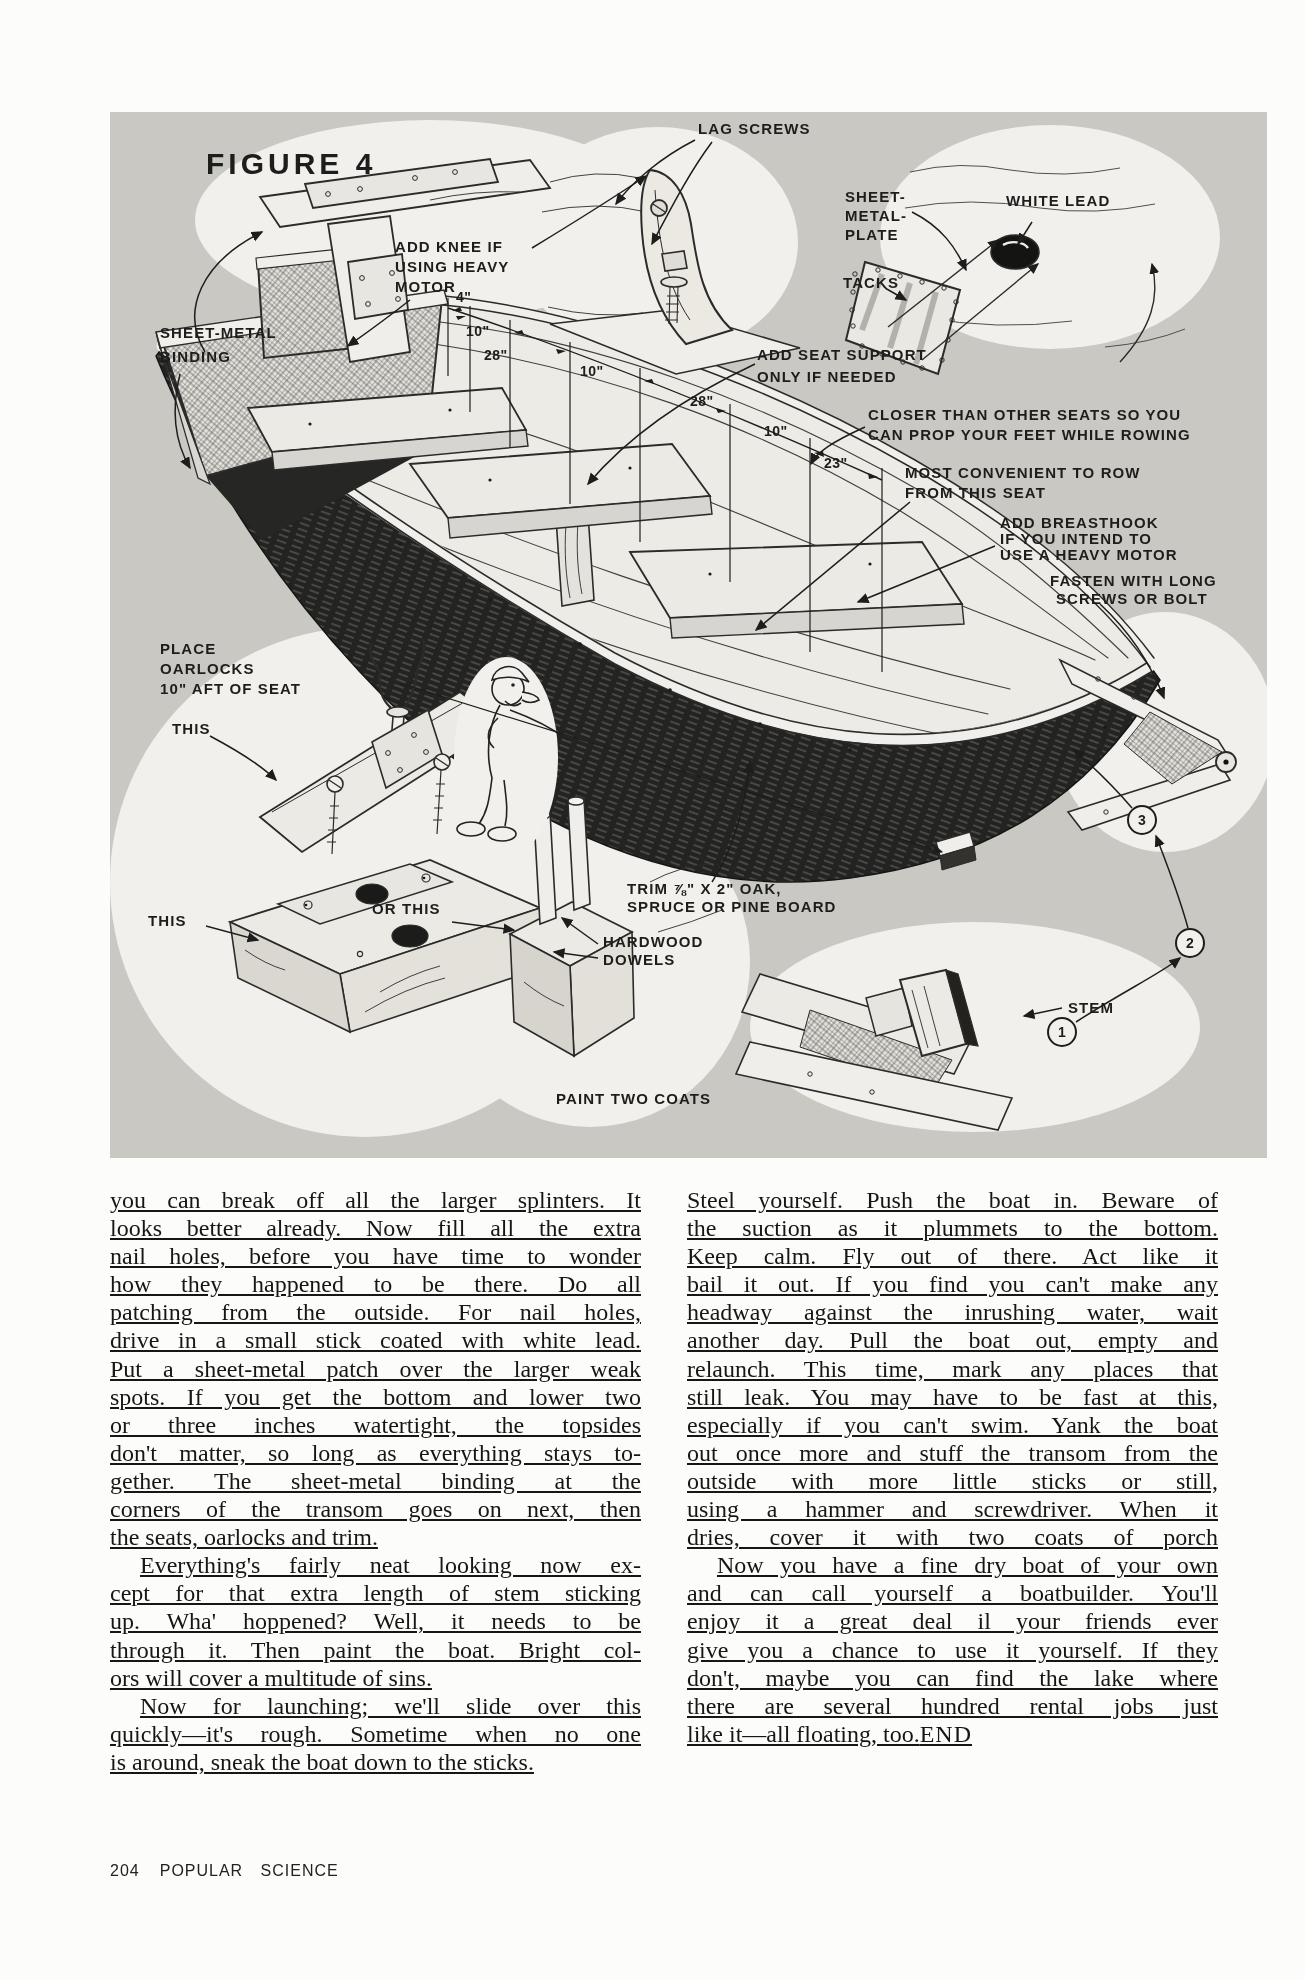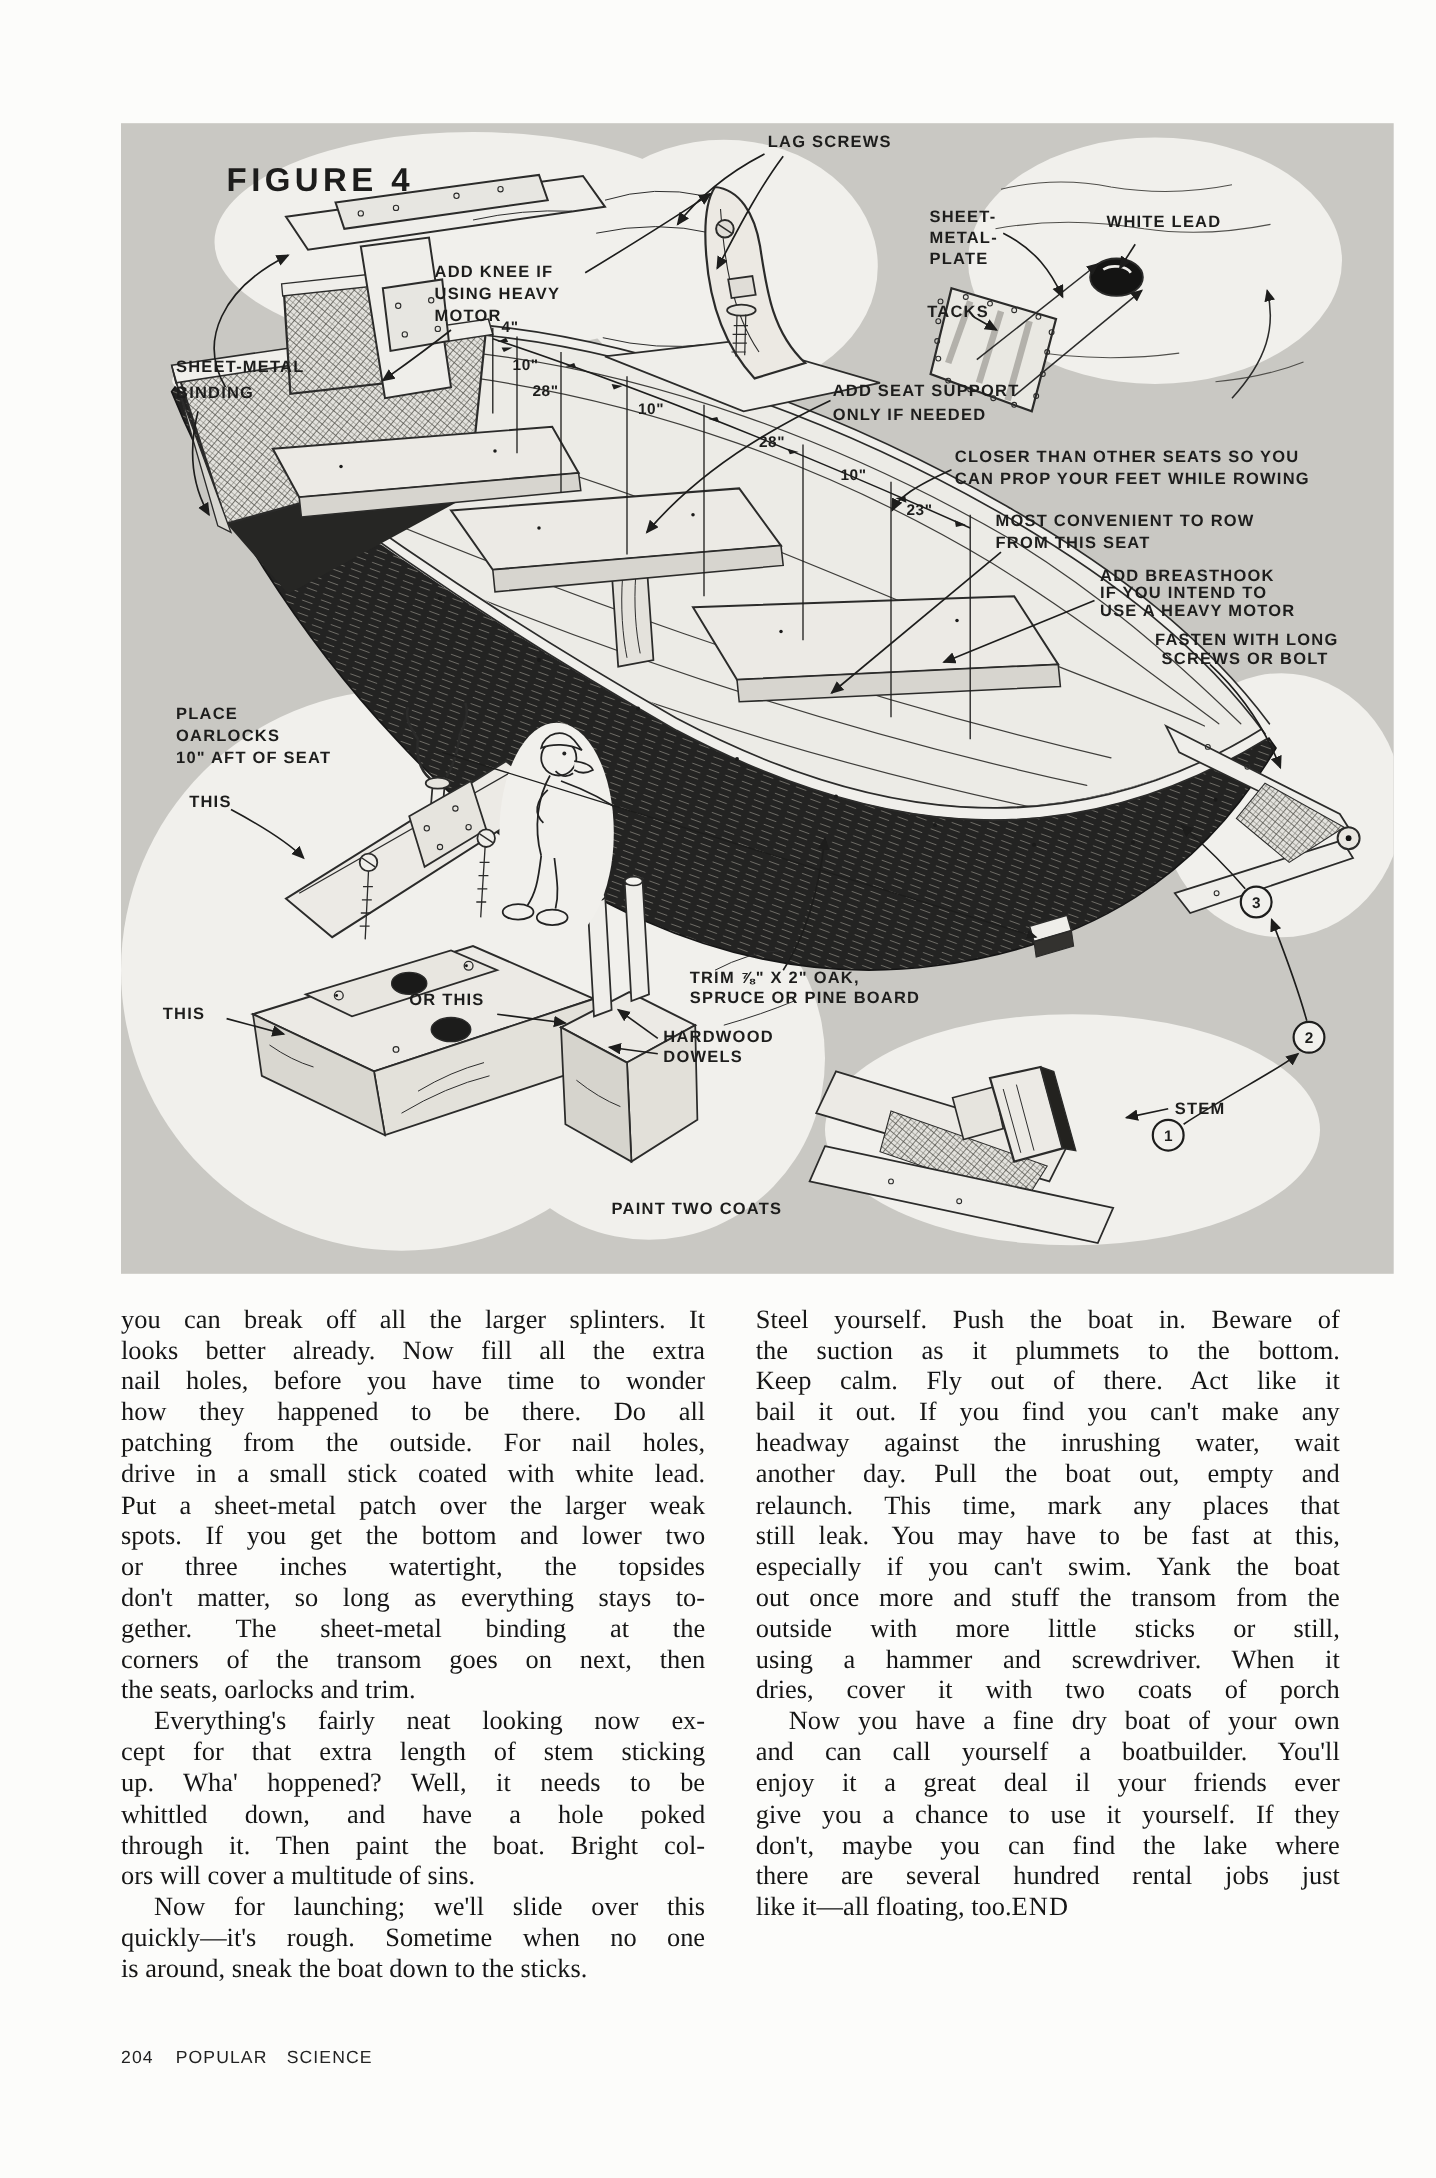--- a/index.html
+++ b/index.html
@@ -15,21 +15,21 @@
   .figure-wrap svg{display:block;}
   svg text{
     font-family:"Liberation Sans",sans-serif;
     font-weight:700;fill:#1d1d1c;font-size:15px;letter-spacing:1.1px;
   }
   svg text.big{font-size:30px;letter-spacing:4px;}
   svg text.dim{font-size:14px;letter-spacing:0.5px;}
   svg text.circnum{font-size:14px;letter-spacing:0;text-anchor:middle;}
   .columns{position:absolute;left:110px;top:1186px;display:flex;gap:46px;}
   .col{width:531px;font-size:24px;line-height:28.1px;}
-  .tline{text-align:justify;text-align-last:justify;}
+  .tline{text-align:justify;text-align-last:justify;text-decoration:underline;}
   .tline.last{text-align-last:auto;}
   .tline.ind{text-indent:30px;}
   .tline.tail{display:flex;text-align:left;}
   .endmark{letter-spacing:1px;}
   .footer{
     position:absolute;left:110px;top:1862px;
     font-family:"Liberation Sans",sans-serif;font-size:16px;color:#222;
     letter-spacing:1px;
   }
   .footer .mag{margin-left:20px;word-spacing:12px;}
@@ -404,21 +404,20 @@
       <div class="tline">Put a sheet-metal patch over the larger weak</div>
       <div class="tline">spots. If you get the bottom and lower two</div>
       <div class="tline">or three inches watertight, the topsides</div>
       <div class="tline">don't matter, so long as everything stays to-</div>
       <div class="tline">gether. The sheet-metal binding at the</div>
       <div class="tline">corners of the transom goes on next, then</div>
       <div class="tline last">the seats, oarlocks and trim.</div>
       <div class="tline ind">Everything's fairly neat looking now ex-</div>
       <div class="tline">cept for that extra length of stem sticking</div>
       <div class="tline">up. Wha' hoppened? Well, it needs to be</div>
-      <div class="tline">whittled down, and have a hole poked</div>
       <div class="tline">through it. Then paint the boat. Bright col-</div>
       <div class="tline last">ors will cover a multitude of sins.</div>
       <div class="tline ind">Now for launching; we'll slide over this</div>
       <div class="tline">quickly—it's rough. Sometime when no one</div>
       <div class="tline last">is around, sneak the boat down to the sticks.</div>
     </div>
   <div class="col">
       <div class="tline">Steel yourself. Push the boat in. Beware of</div>
       <div class="tline">the suction as it plummets to the bottom.</div>
       <div class="tline">Keep calm. Fly out of there. Act like it</div>

